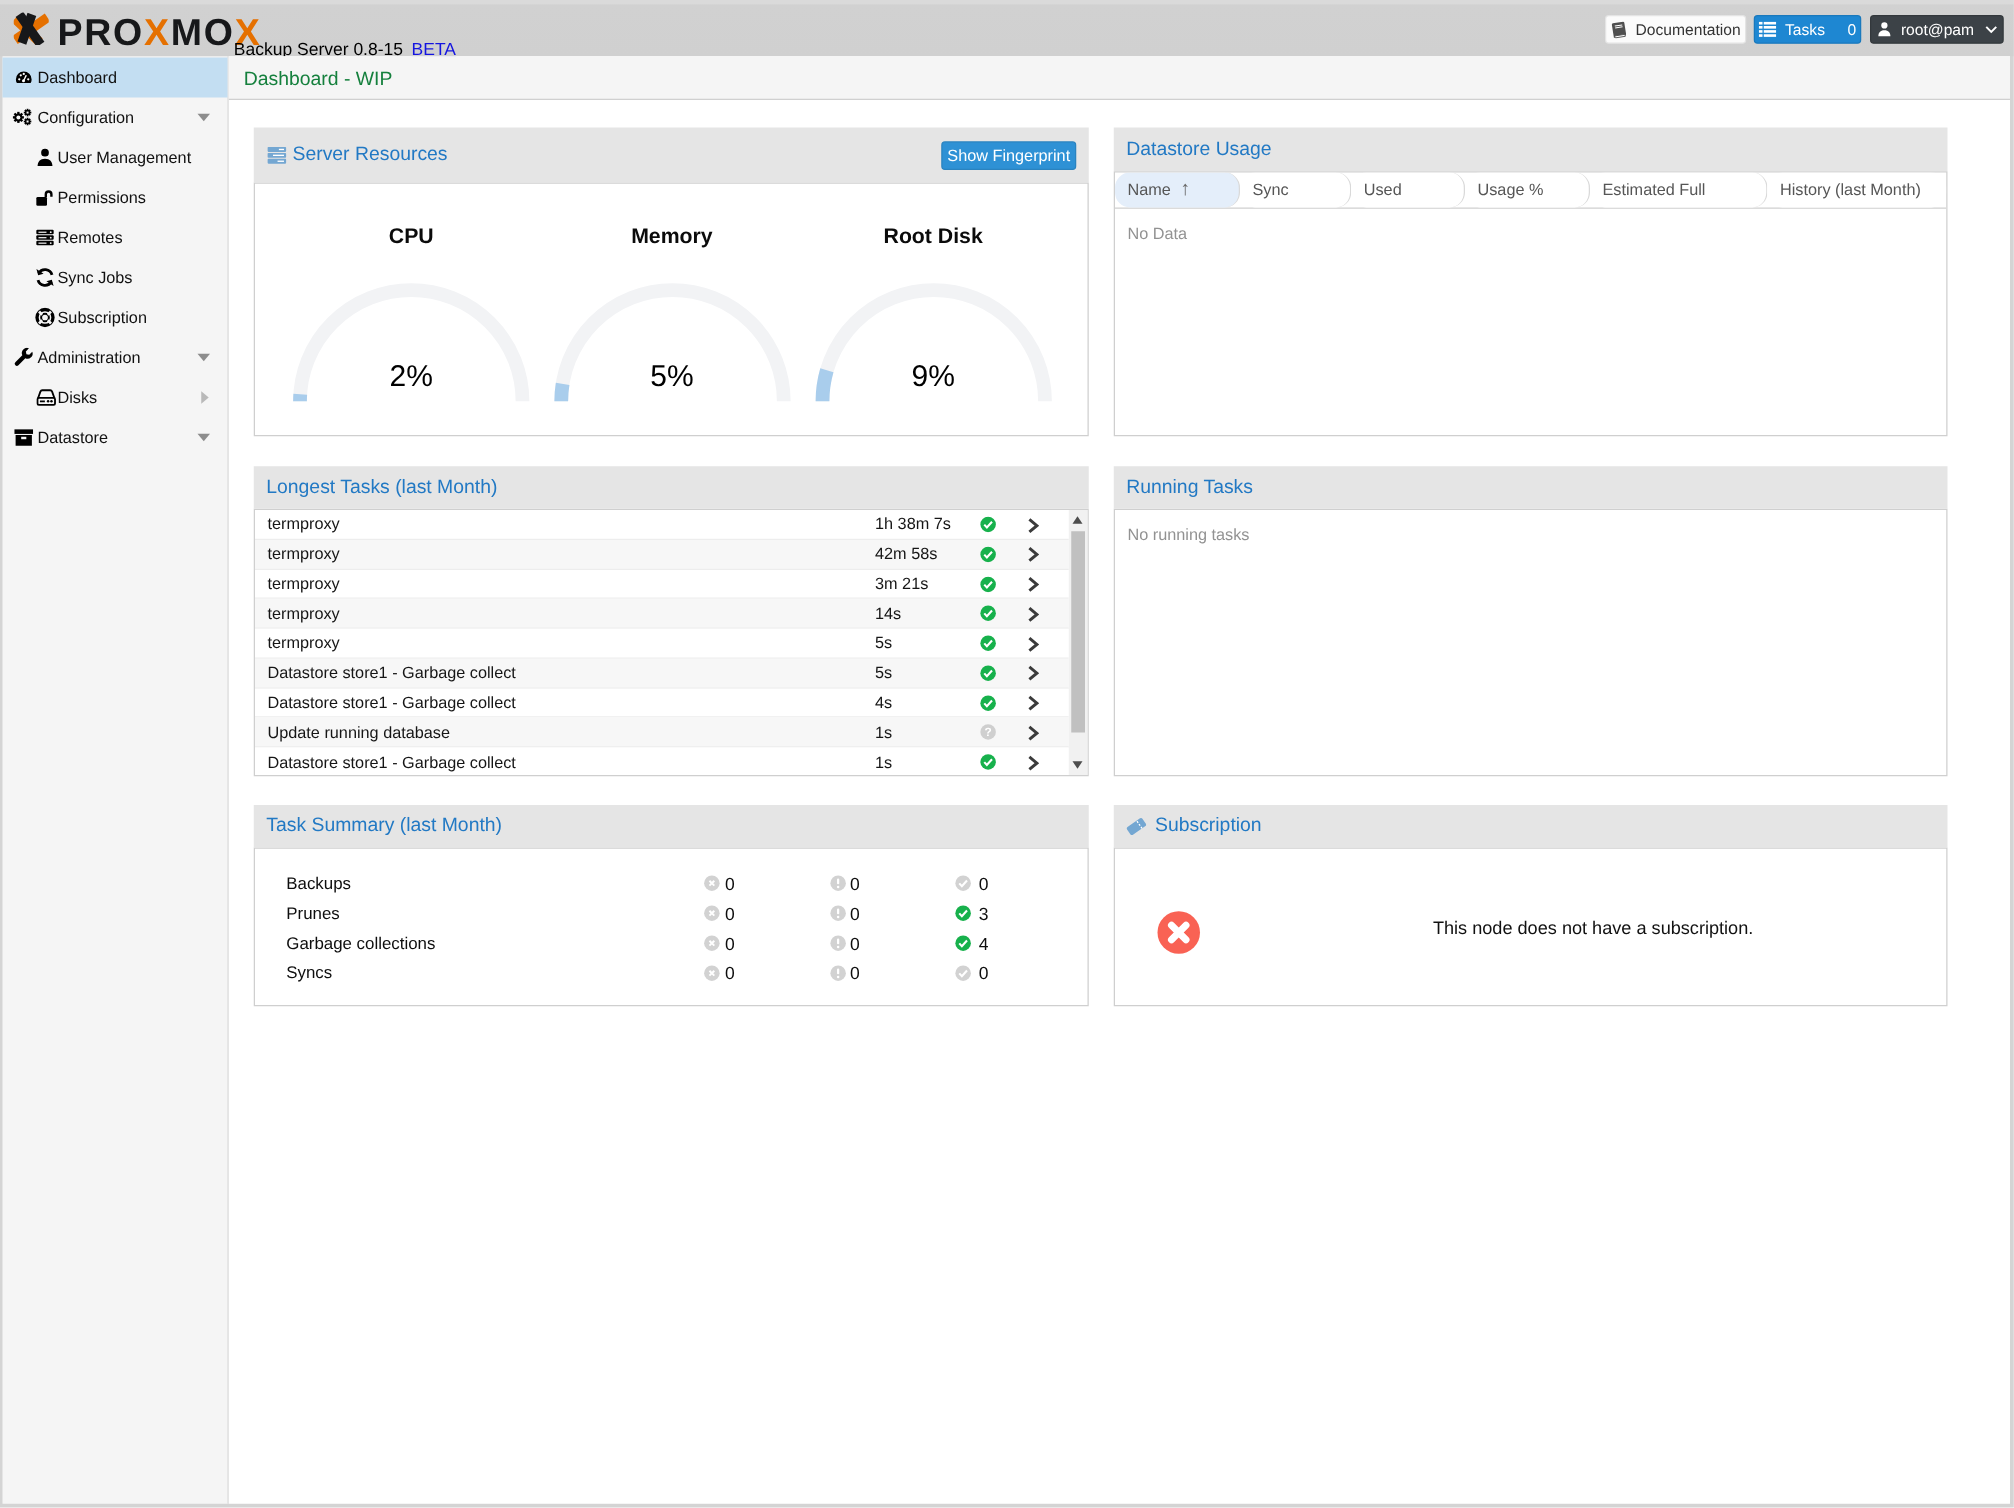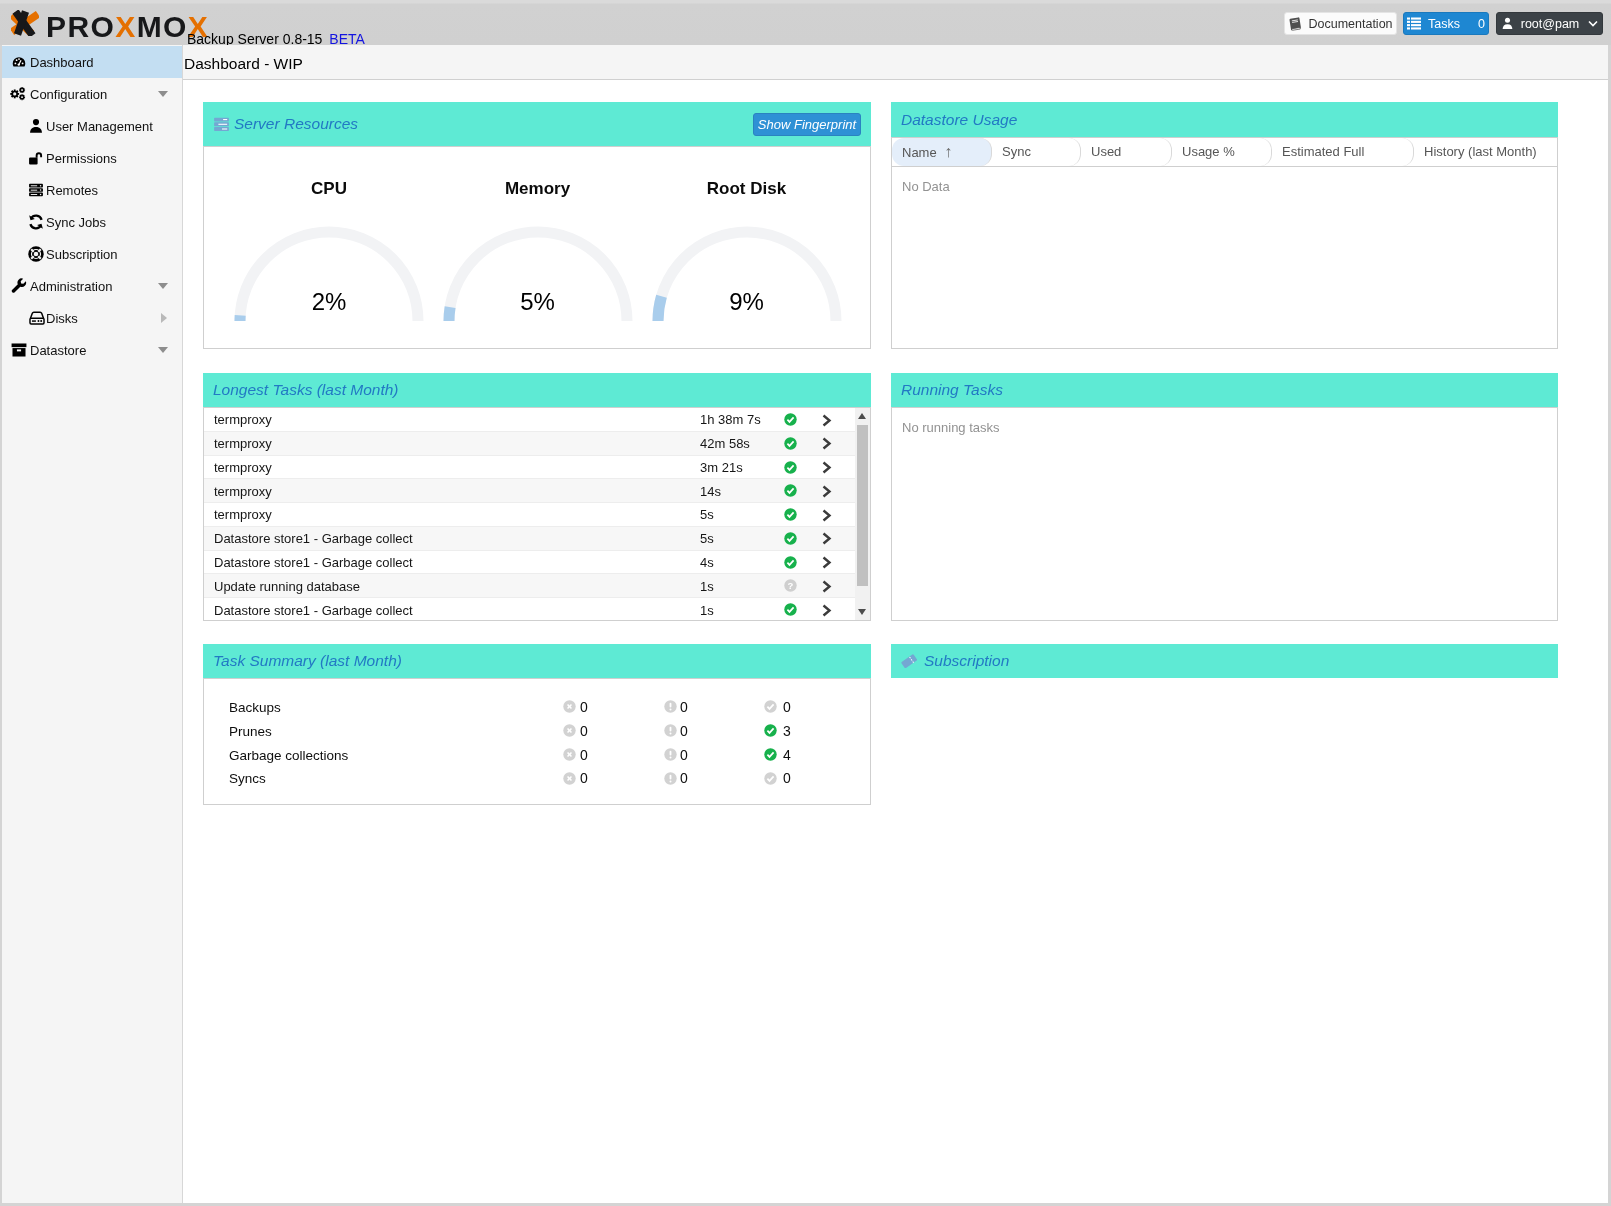--- a/index.html
+++ b/index.html
@@ -36,26 +36,26 @@
 .nav .arr { position:absolute; right:14px; width:0; height:0; }
 .arr.down { border-left:5px solid transparent; border-right:5px solid transparent;
   border-top:6px solid #8d8d8d; }
 .arr.right { border-top:5px solid transparent; border-bottom:5px solid transparent;
   border-left:6px solid #b9b9b9; right:15px; }
 
 
 #main { position:absolute; left:183px; top:45px; width:1425px; height:1158px; background:#fff; }
 #titlebar { position:absolute; left:0; top:0; width:1425px; height:35px; background:#f5f5f5;
   border-bottom:1px solid #d0d0d0; }
-#titlebar span { position:absolute; left:1px; top:10px; font-size:15.5px; color:#000000; }
+#titlebar span { position:absolute; left:12px; top:10px; font-size:15.5px; color:#15803d; }
 
 
 .panel { position:absolute; }
-.phd { position:absolute; left:0; top:0; width:100%; background:#5eead4;
-  display:flex; align-items:center; padding-left:10px;font-style:italic; }
+.phd { position:absolute; left:0; top:0; width:100%; background:#e5e5e5;
+  display:flex; align-items:center; padding-left:10px; }
 .phd .ptitle { font-size:15.5px; color:#2279c4; }
 .pbd { position:absolute; left:0; width:100%; background:#fff; border:1px solid #cfcfcf; overflow:hidden; }
 
 #fingerbtn { margin-left:auto; margin-right:10px; width:108px; height:23px; background:#2e91d5;
   border:1px solid #2a83c0; border-radius:3px; color:#fff; font-size:13px;
   display:flex; align-items:center; justify-content:center; }
 
 .gaugelbl { position:absolute; top:32px; width:134px; text-align:center; font-size:17px;
   font-weight:bold; color:#0b0b0b; }
 .gauge { position:absolute; top:77px; }
@@ -544,17 +544,27 @@
     <div class="panel" style="left:708px; top:599px; width:667px; height:161px;">
       <div class="phd" style="height:34px;">
         <svg width="16" height="14" viewBox="0 0 16 14" style="margin-right:7px;">
               <g transform="rotate(-35 8 7)">
                 <rect x="0.5" y="3.5" width="15" height="7.6" rx="1.4" fill="#74a7d2"></rect>
                 <line x1="10.8" y1="4" x2="10.8" y2="11" stroke="#fff" stroke-width="1" stroke-dasharray="1.6 1.2"></line>
               </g>
             </svg>
         <span class="ptitle">Subscription</span>
       </div>
+      <div class="pbd" style="top:34px; height:127px;">
+        <svg style="position:absolute; left:33px; top:49px;" width="36" height="36" viewBox="0 0 36 36">
+              <circle cx="18" cy="18" r="17" fill="#f96254"></circle>
+              <g stroke="#fff" stroke-width="5.6" stroke-linecap="round">
+                <line x1="12.2" y1="12.2" x2="23.8" y2="23.8"></line>
+                <line x1="23.8" y1="12.2" x2="12.2" y2="23.8"></line>
+              </g>
+            </svg>
+        <div style="position:absolute; left:100px; top:0; width:565px; height:127px; display:flex; align-items:center; justify-content:center; font-size:14.5px; color:#111;">This node does not have a subscription.</div>
+      </div>
     </div>
 
     </div>
   </div>
 </div>
 
 </body></html>

